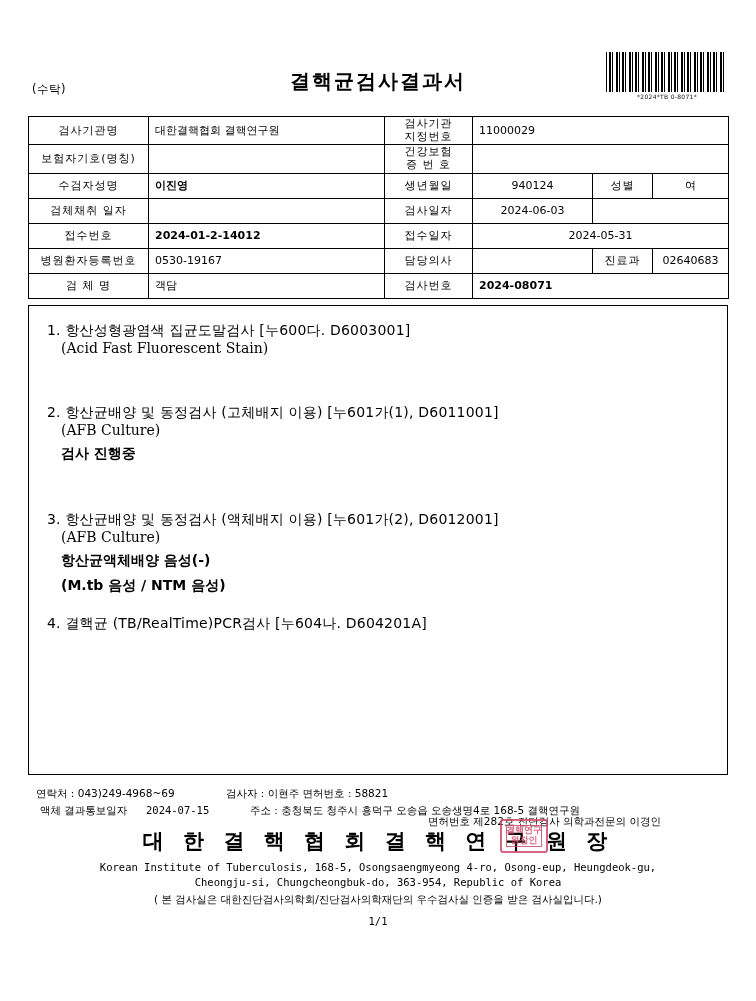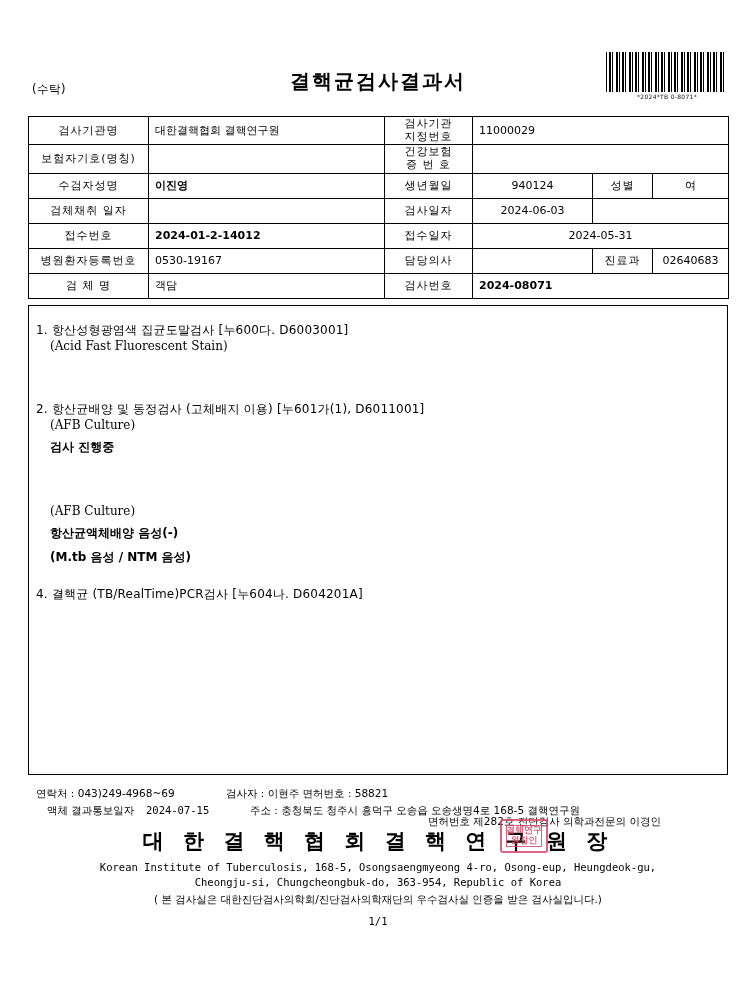--- a/index.html
+++ b/index.html
@@ -96,22 +96,22 @@
   .bold { font-weight: bold; }
   .sm { font-size: 10px; }
   .two-line { line-height: 1.15; }
 
   
   .results {
     margin: 6px 28px 12px 28px;
     width: 700px;
     height: 470px;
     border: 1px solid #000;
-    padding: 16px 7px;
-    font-size: 12px;
+    padding: 16px 18px;
+    font-size: 14px;
     position: relative;
   }
   .res-item { margin-bottom: 4px; }
   .res-line1 { letter-spacing: 0.2px; }
   .res-line2 { margin-left: 14px; font-family: "DejaVu Serif","Liberation Serif",serif; }
   .res-note {
     margin-left: 14px;
     font-weight: bold;
     margin-top: 7px;
   }
@@ -293,20 +293,24 @@
         <span>2.</span>
         <span>항산균배양 및 동정검사    (고체배지 이용) [누601가(1), D6011001]</span>
       </div>
       <div class="res-line2">(AFB Culture)</div>
       <div class="res-note">검사 진행중</div>
     </div>
 
     <div class="gap-lg"></div>
 
     <div class="res-item">
+      <div class="res-line1">
+        <span>3.</span>
+        <span>항산균배양 및 동정검사    (액체배지 이용) [누601가(2), D6012001]</span>
+      </div>
       <div class="res-line2">(AFB Culture)</div>
       <div class="res-note">항산균액체배양 음성(-)</div>
       <div class="res-note">(M.tb 음성 / NTM 음성)</div>
     </div>
 
     <div class="gap-sm"></div>
 
     <div class="res-item">
       <div class="res-line1">
         <span>4.</span>
@@ -316,21 +320,21 @@
 
   </div>
 
   <div class="footer">
     <div class="f-row">
       <span style="left:8px;">연락처 : 043)249-4968~69</span>
       <span style="left:198px;">검사자 : 이현주  면허번호 : 58821</span>
       <span style="left:400px;margin-top:28px;">면허번호 제282호 진단검사 의학과전문의 이경인</span>
     </div>
     <div class="f-row">
-      <span style="left:19px;">액체 결과통보일자</span>
+      <span style="left:12px;">액체 결과통보일자</span>
       <span style="left:118px; font-family:'DejaVu Sans Mono','Liberation Mono',monospace;">2024-07-15</span>
       <span style="left:222px;">주소 : 충청북도 청주시 흥덕구 오송읍 오송생명4로 168-5 결핵연구원</span>
     </div>
 
     <div class="org-name">
       <span>대 한 결 핵 협 회   결 핵 연 구 원 장</span>
       <span class="stamp">
         <span class="stamp-text">결핵연구원장인</span>
       </span>
     </div>

